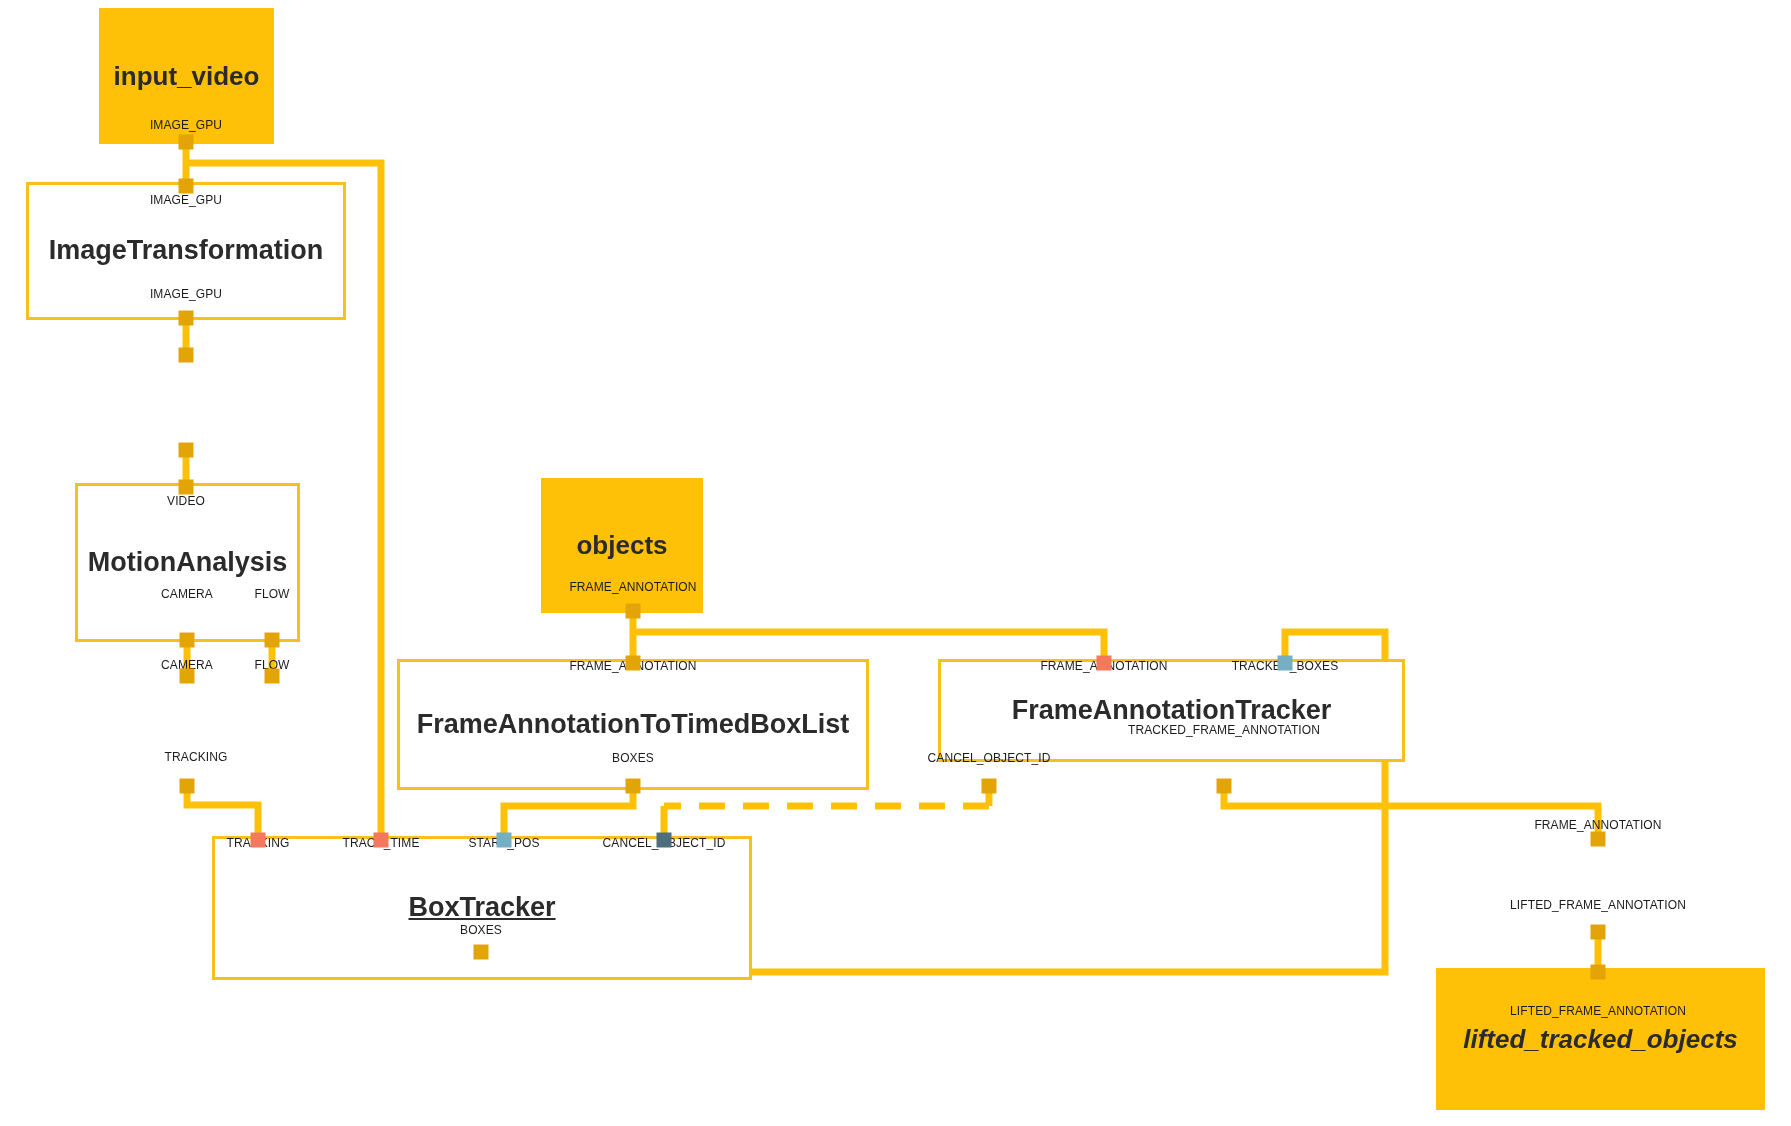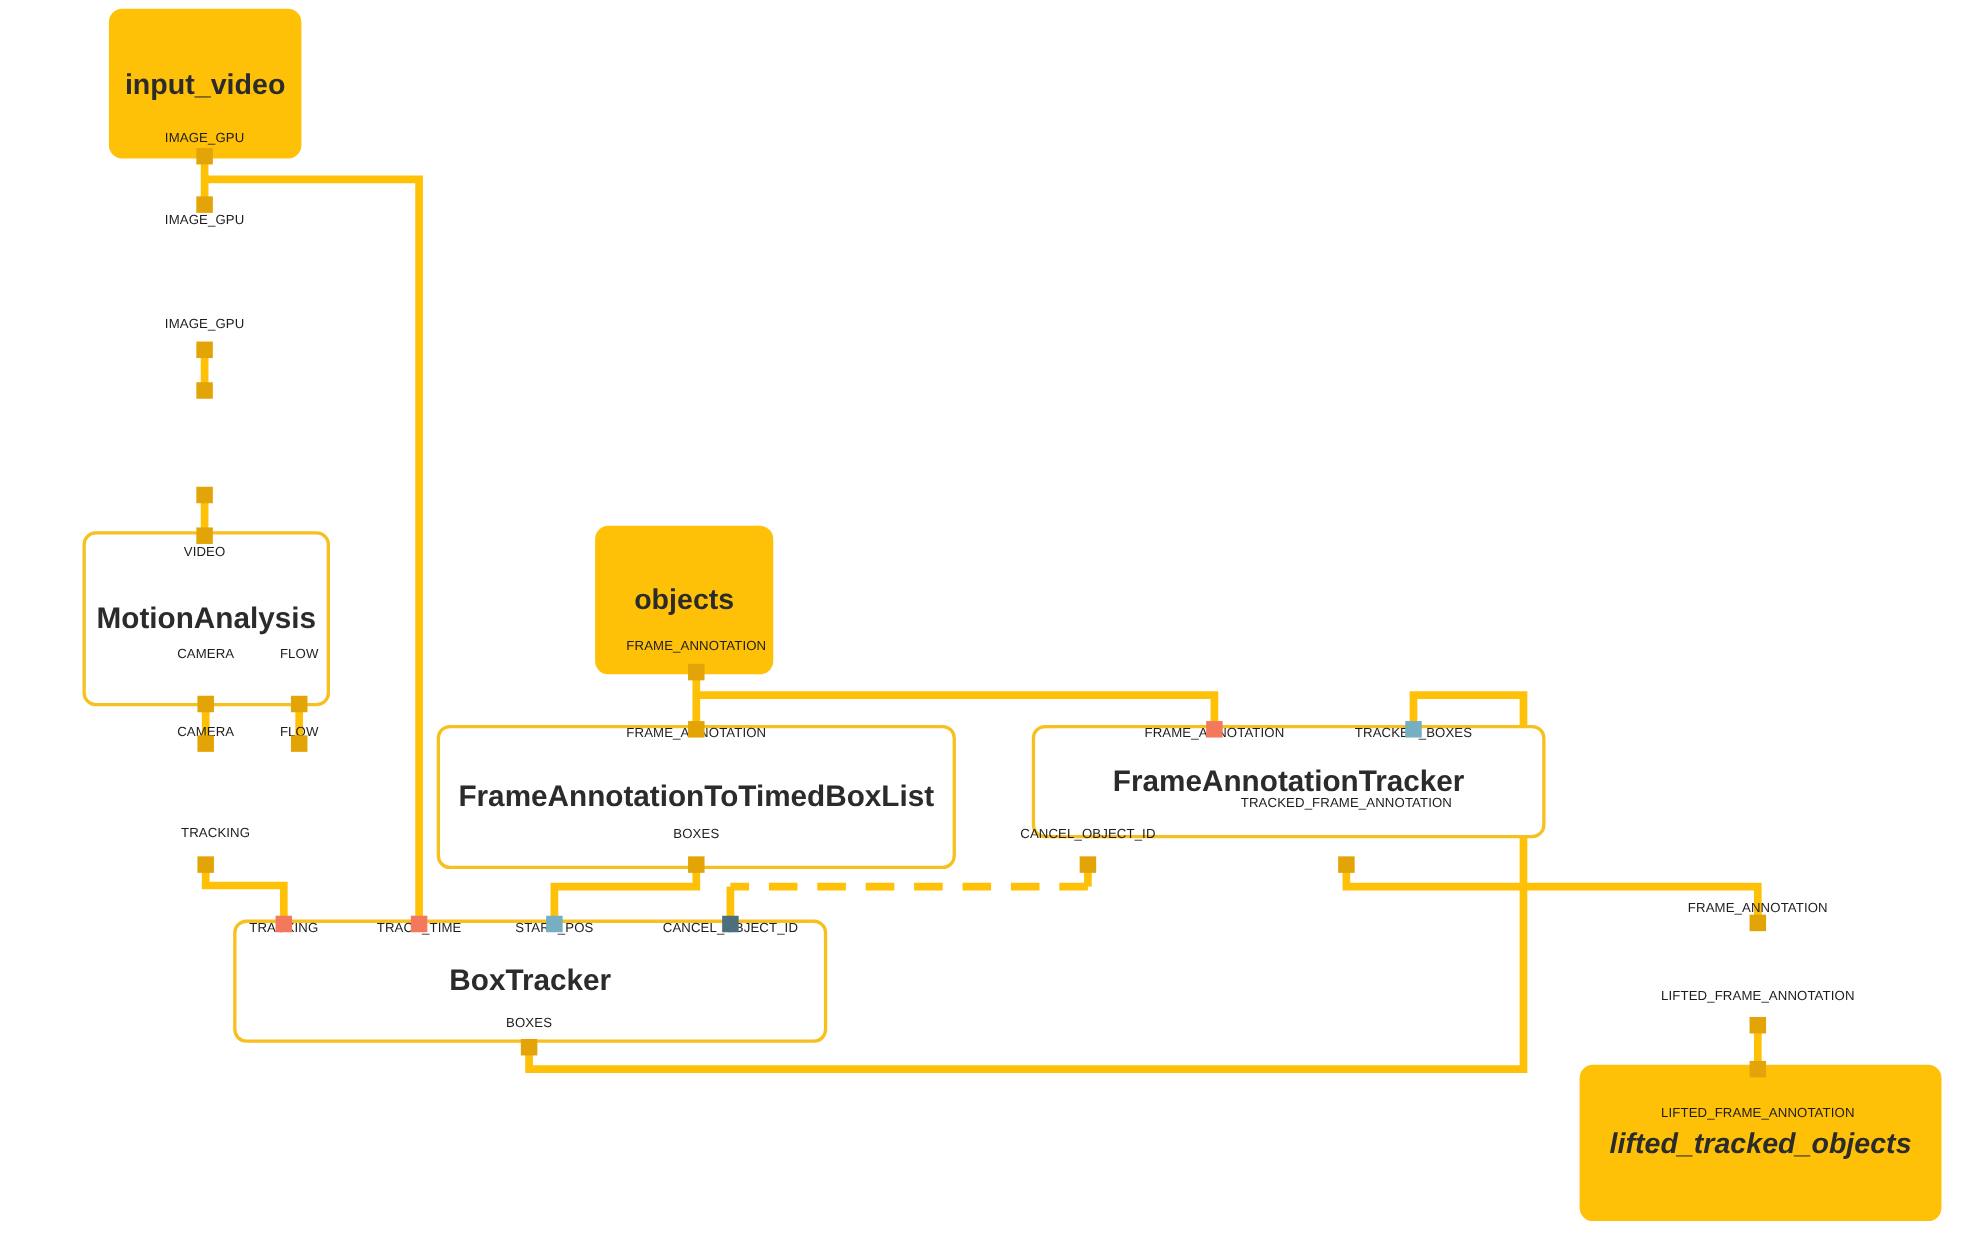--- a/index.html
+++ b/index.html
@@ -15,21 +15,21 @@
     position: relative;
     width: 1791px;
     height: 1126px;
     background: #ffffff;
     overflow: hidden;
   }
   
   .node {
     position: absolute;
     box-sizing: border-box;
-    border-radius: 12px;
+    border-radius: 0;
     display: flex;
     flex-direction: column;
     align-items: center;
     justify-content: center;
     z-index: 20;
   }
   .node.calculator {
     background: #ffffff;
     border: 3px solid #f7c01e;
   }
@@ -122,20 +122,23 @@
     <path d="M 481 952 L 481 972 L 1385 972 L 1385 632 L 1285 632 L 1285 663"></path>
 
     <path d="M 1598 932 L 1598 972"></path>
   </svg>
 
   <div class="node stream" style="left:99px; top:8px; width:175px; height:136px;">
     <div class="node-title">input_video</div>
   </div>
   <div class="port-label" style="left:186px; top:118px;">IMAGE_GPU</div>
 
+  <div class="node calculator" style="left:26px; top:182px; width:320px; height:138px;">
+    <div class="node-title">ImageTransformation</div>
+  </div>
   <div class="port-label" style="left:186px; top:193px;">IMAGE_GPU</div>
   <div class="port-label" style="left:186px; top:287px;">IMAGE_GPU</div>
 
 
   <div class="node calculator" style="left:75px; top:483px; width:225px; height:159px;">
     <div class="node-title">MotionAnalysis</div>
   </div>
   <div class="port-label" style="left:186px; top:494px;">VIDEO</div>
   <div class="port-label" style="left:187px; top:587px;">CAMERA</div>
   <div class="port-label" style="left:272px; top:587px;">FLOW</div>
@@ -156,21 +159,21 @@
   <div class="port-label" style="left:633px; top:751px;">BOXES</div>
 
   <div class="node calculator" style="left:938px; top:659px; width:467px; height:103px;">
     <div class="node-title">FrameAnnotationTracker</div>
   </div>
   <div class="port-label" style="left:1104px; top:659px;">FRAME_ANNOTATION</div>
   <div class="port-label" style="left:1285px; top:659px;">TRACKED_BOXES</div>
   <div class="port-label" style="left:989px; top:751px;">CANCEL_OBJECT_ID</div>
   <div class="port-label" style="left:1224px; top:723px;">TRACKED_FRAME_ANNOTATION</div>
 
-  <div class="node calculator" style="left:212px; top:836px; width:540px; height:112px;">
+  <div class="node calculator" style="left:212px; top:836px; width:540px; height:144px;text-decoration:underline;">
     <div class="node-title">BoxTracker</div>
   </div>
   <div class="port-label" style="left:258px; top:836px;">TRACKING</div>
   <div class="port-label" style="left:381px; top:836px;">TRACK_TIME</div>
   <div class="port-label" style="left:504px; top:836px;">START_POS</div>
   <div class="port-label" style="left:664px; top:836px;">CANCEL_OBJECT_ID</div>
   <div class="port-label" style="left:481px; top:923px;">BOXES</div>
 
   <div class="port-label" style="left:1598px; top:818px;">FRAME_ANNOTATION</div>
   <div class="port-label" style="left:1598px; top:898px;">LIFTED_FRAME_ANNOTATION</div>

